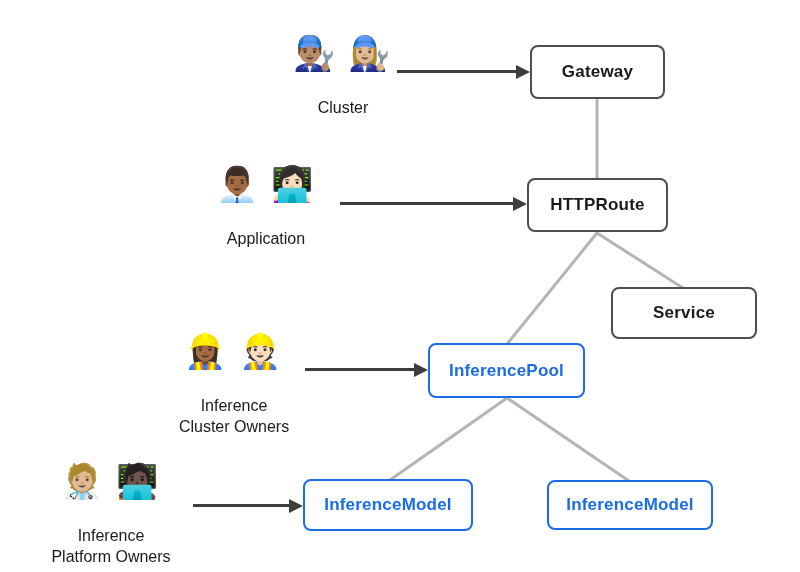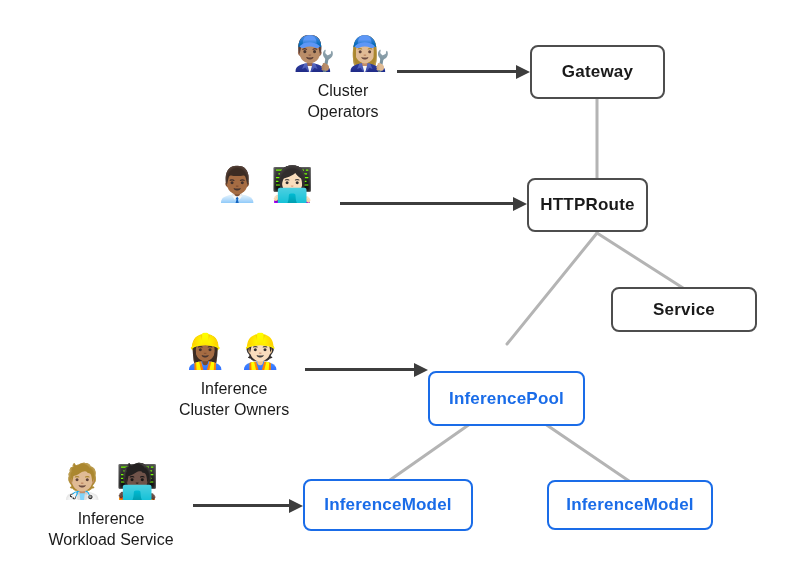--- a/index.html
+++ b/index.html
@@ -50,21 +50,21 @@
     text-align: center;
     z-index: 2;
   }
   .persona .emoji {
     font-size: 34px;
     line-height: 46px;
     letter-spacing: 2px;
     white-space: nowrap;
   }
   .persona .plabel {
-    margin-top: 4px;
+    margin-top: 21px;
     font-size: 16px;
     line-height: 21px;
     color: #1a1a1a;
     white-space: nowrap;
   }
   
   .arrow {
     position: absolute;
     height: 3px;
     background: #3d3d3d;
@@ -93,51 +93,51 @@
     <line x1="597" y1="233" x2="683" y2="288" stroke="#b4b4b4" stroke-width="3" stroke-linecap="round"></line>
     <line x1="597" y1="233" x2="507" y2="344" stroke="#b4b4b4" stroke-width="3" stroke-linecap="round"></line>
     <line x1="507" y1="398" x2="390" y2="480" stroke="#b4b4b4" stroke-width="3" stroke-linecap="round"></line>
     <line x1="507" y1="398" x2="629" y2="481" stroke="#b4b4b4" stroke-width="3" stroke-linecap="round"></line>
   </svg>
 
   <div class="persona" style="left:253px; top:30px;">
     <div class="emoji">👨🏽‍🔧 👩🏼‍🔧</div>
     <div class="plabel">
       <div>Cluster</div>
-      <div>Operators</div>
     </div>
   </div>
 
   <div class="persona" style="left:176px; top:161px;">
     <div class="emoji">👨🏾‍💼 👩🏻‍💻</div>
     <div class="plabel">
+      <div>Application</div>
     </div>
   </div>
 
   <div class="persona" style="left:144px; top:328px;">
     <div class="emoji">👷🏾‍♀️ 👷🏻</div>
     <div class="plabel">
       <div>Inference</div>
       <div>Cluster Owners</div>
     </div>
   </div>
 
   <div class="persona" style="left:21px; top:458px;">
     <div class="emoji">🧑🏼‍⚕️ 🧑🏿‍💻</div>
     <div class="plabel">
       <div>Inference</div>
-      <div>Workload Service</div>
+      <div>Platform Owners</div>
     </div>
   </div>
 
   <div class="arrow" style="left:397px; top:70px;  width:119px;"></div>
   <div class="arrow" style="left:340px; top:202px; width:173px;"></div>
   <div class="arrow" style="left:305px; top:368px; width:109px;"></div>
   <div class="arrow" style="left:193px; top:504px; width:96px;"></div>
 
   <div class="node dark" style="left:530px; top:45px;  width:135px; height:54px;">Gateway</div>
-  <div class="node dark" style="left:527px; top:178px; width:121px; height:54px;">HTTPRoute</div>
-  <div class="node dark" style="left:611px; top:287px; width:146px; height:45px;">Service</div>
-  <div class="node blue" style="left:428px; top:343px; width:157px; height:55px;margin-top:28px;">InferencePool</div>
+  <div class="node dark" style="left:527px; top:178px; width:141px; height:54px;">HTTPRoute</div>
+  <div class="node dark" style="left:611px; top:287px; width:146px; height:52px;">Service</div>
+  <div class="node blue" style="left:428px; top:343px; width:157px; height:55px;">InferencePool</div>
   <div class="node blue" style="left:303px; top:479px; width:170px; height:52px;">InferenceModel</div>
   <div class="node blue" style="left:547px; top:480px; width:166px; height:50px;">InferenceModel</div>
 
 </div>
 
 </body></html>

